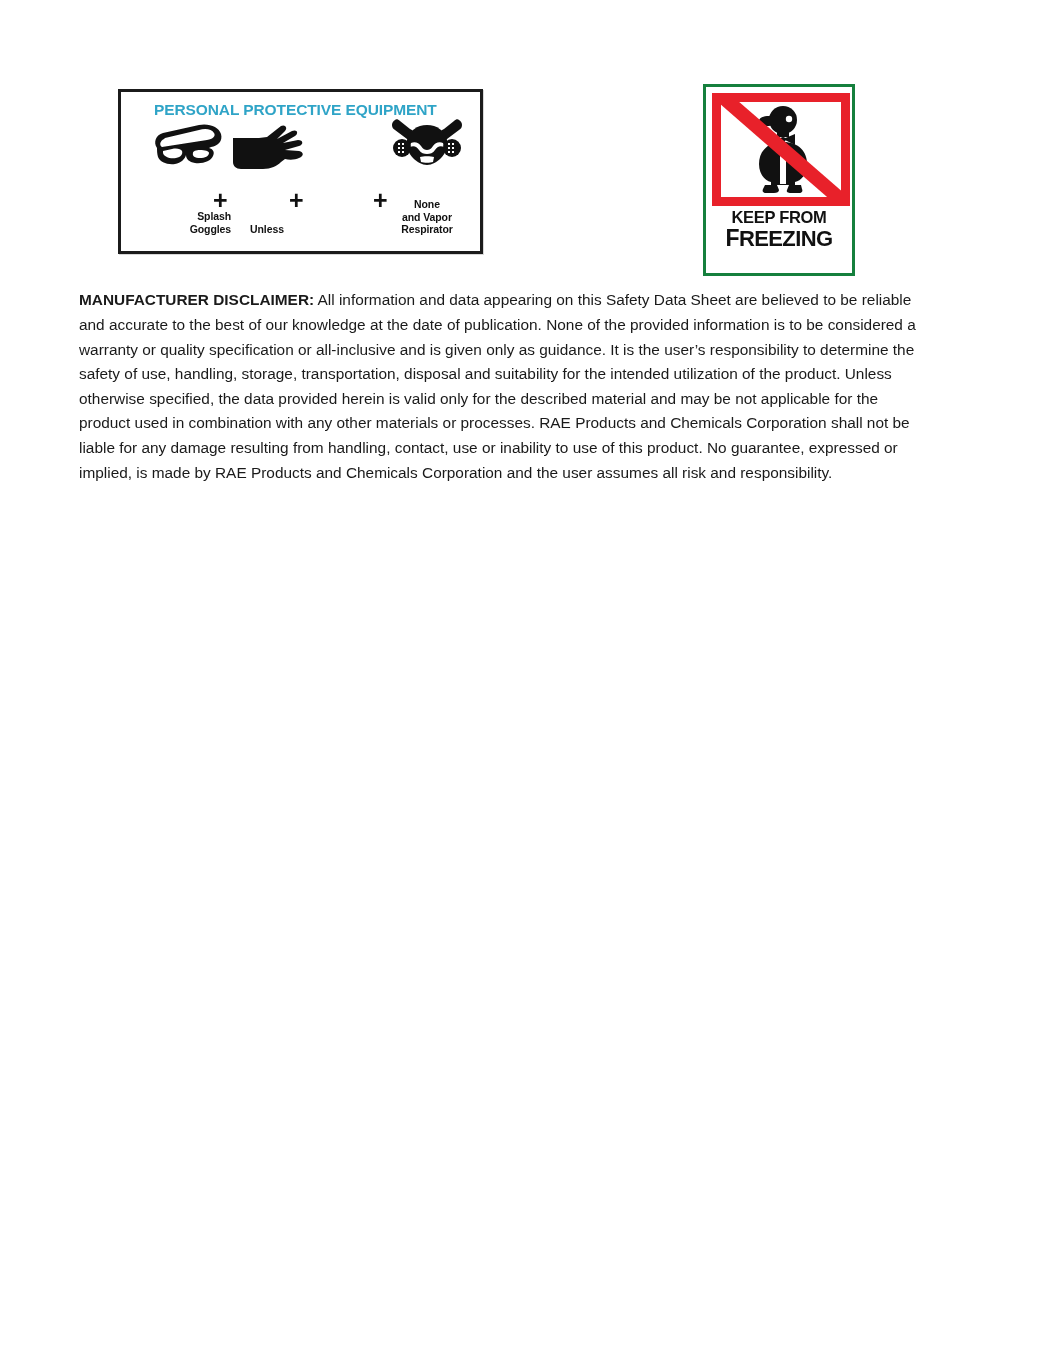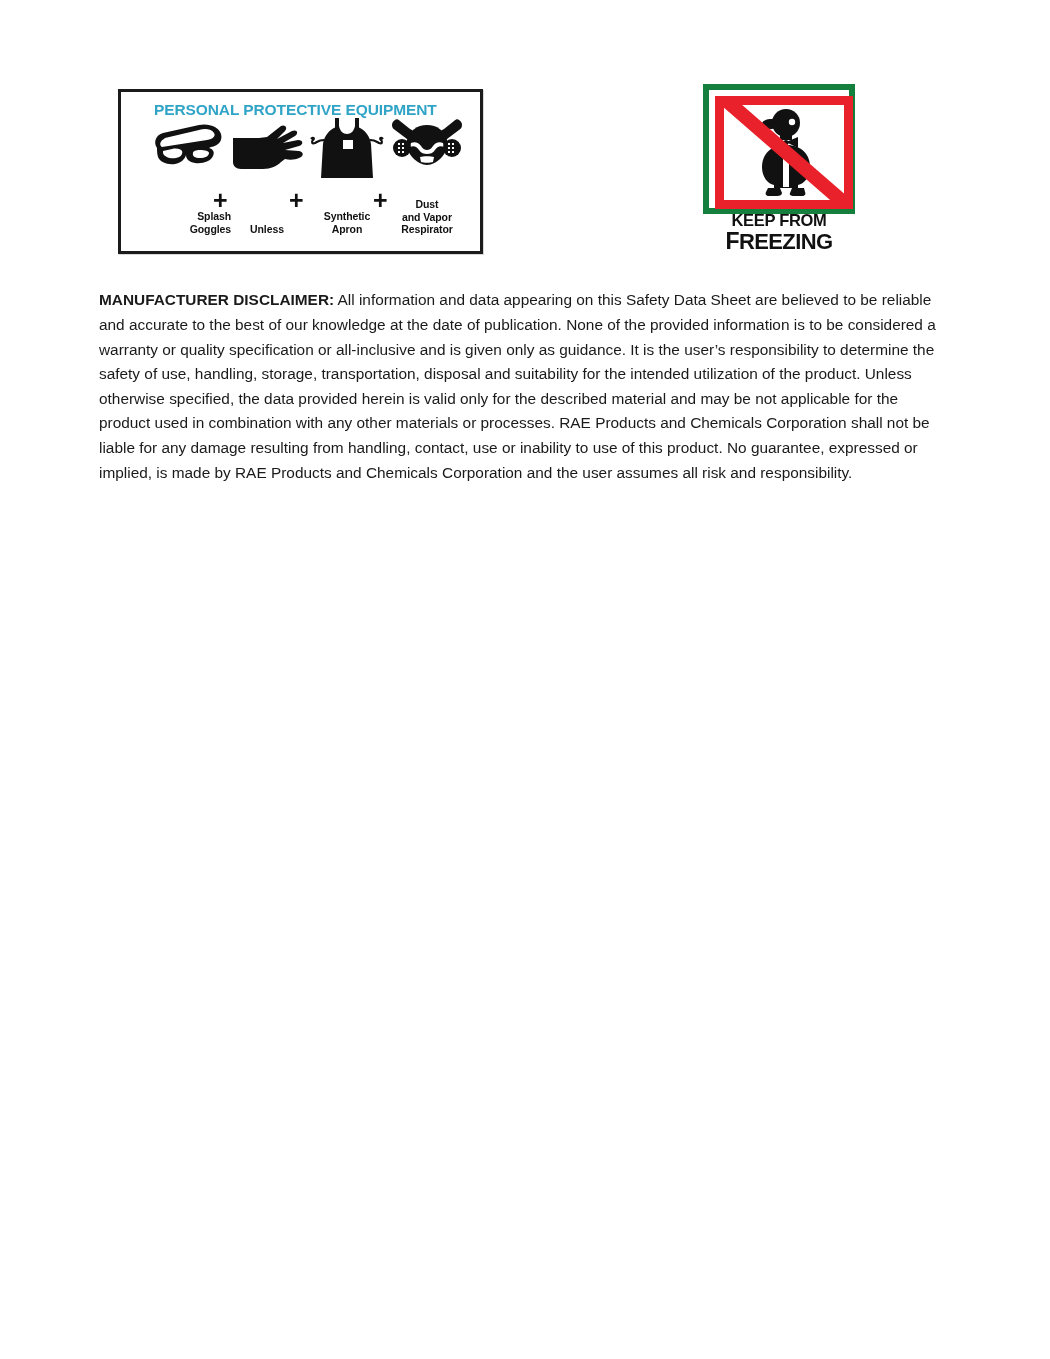--- a/index.html
+++ b/index.html
@@ -82,23 +82,23 @@
   #plus-1 { left: 92px;  top: 96px; }
   #plus-2 { left: 168px; top: 96px; }
   #plus-3 { left: 252px; top: 96px; }
 
   
   #freeze-sign {
     position: absolute;
     left: 703px;
     top: 84px;
     width: 152px;
-    height: 130px;
-    background: #ffffff;
-    border: 6px solid #15803d;
+    height: 192px;
+    background: #ffffff;
+    border: 3px solid #15803d;
     box-sizing: border-box;
   }
   #freeze-box {
     position: absolute;
     left: 6px;
     top: 6px;
     width: 138px;
     height: 113px;
     border: 9px solid #e8212a;
     box-sizing: border-box;
@@ -138,21 +138,20 @@
   #disclaimer {
     position: absolute;
     left: 79px;
     top: 273px;
     width: 852px;
     font-size: 15.4px;
     line-height: 24.6px;
     color: #1a1a1a;
     text-align: left;
     font-family: "Liberation Sans", sans-serif;
-    margin-left: 20px;
   }
   #disclaimer-heading {
     font-weight: bold;
   }
 </style>
 </head>
 <body>
 
 <div id="ppe-sign">
   <div id="ppe-inner"></div>
@@ -170,32 +169,20 @@
 Goggles</div>
   </div>
 
   <div class="ppe-icon-wrap" id="slot-gloves">
     <svg class="icon-svg" width="76" height="50" viewBox="0 0 76 50">
       <path fill="#111111" d="M4 16 L4 40 C4 44 7 47 12 47 L34 47 C42 47 48 44 52 40 L56 37 C60 38 66 38 70 36 C75 34 75 30 70 29 L56 28 L70 24 C75 22 74 18 69 18 L54 21 L66 14 C70 11 68 7 63 9 L48 17 L56 9 C59 6 56 2 52 4 L38 15 L30 16 L4 16 Z"></path>
     </svg>
     <div class="ppe-label">Unless</div>
   </div>
 
-  <div class="ppe-icon-wrap" id="slot-apron">
-    <svg class="icon-svg" width="76" height="66" viewBox="0 0 76 66">
-      <path fill="#111111" d="M26 2 L26 12 L30 12 L30 2 Z"></path>
-      <path fill="#111111" d="M46 2 L46 12 L50 12 L50 2 Z"></path>
-      <path fill="#111111" d="M27 11 C20 14 15 20 14 28 L12 62 L64 62 L62 28 C61 20 56 14 49 11 L46 10 C45 15 42 18 38 18 C34 18 31 15 30 10 Z"></path>
-      <rect fill="#ffffff" x="34" y="24" width="10" height="9"></rect>
-      <path fill="none" stroke="#111111" stroke-width="2.2" d="M15 24 C10 24 8 26 6 27 C3 28 2 26 4 24 C6 22 4 21 2 23"></path>
-      <path fill="none" stroke="#111111" stroke-width="2.2" d="M61 24 C66 24 68 26 70 27 C73 28 74 26 72 24 C70 22 72 21 74 23"></path>
-    </svg>
-    <div class="ppe-label">Synthetic
-Apron</div>
-  </div>
 
   <div class="ppe-icon-wrap" id="slot-resp">
     <svg class="icon-svg" width="76" height="56" viewBox="0 0 76 56">
       <path fill="#111111" d="M6 4 C2 6 2 12 6 14 L18 23 C22 26 26 26 27 22 C28 18 25 15 21 13 L11 5 C9 3 7 3 6 4 Z"></path>
       <path fill="#111111" d="M70 4 C74 6 74 12 70 14 L58 23 C54 26 50 26 49 22 C48 18 51 15 55 13 L65 5 C67 3 69 3 70 4 Z"></path>
       <path fill="#111111" d="M38 9 C28 9 20 15 18 24 C17 30 19 37 24 42 C28 46 33 49 38 49 C43 49 48 46 52 42 C57 37 59 30 58 24 C56 15 48 9 38 9 Z"></path>
       <path fill="#ffffff" d="M22 27 C26 25 30 27 32 30 C34 33 36 34 38 34 C40 34 42 33 44 30 C46 27 50 25 54 27 L55 31 C51 29 48 31 46 34 C44 37 41 38 38 38 C35 38 32 37 30 34 C28 31 25 29 21 31 Z"></path>
       <path fill="#ffffff" d="M31 41 C34 40 42 40 45 41 L44 46 C41 47 35 47 32 46 Z"></path>
       <circle fill="#111111" cx="13" cy="32" r="9"></circle>
       <circle fill="#111111" cx="63" cy="32" r="9"></circle>
@@ -207,21 +194,21 @@
         <rect x="9" y="35" width="2" height="2"></rect>
           <rect x="13" y="35" width="2" height="2"></rect>
         <rect x="59" y="27" width="2" height="2"></rect>
           <rect x="63" y="27" width="2" height="2"></rect>
         <rect x="59" y="31" width="2" height="2"></rect>
           <rect x="63" y="31" width="2" height="2"></rect>
         <rect x="59" y="35" width="2" height="2"></rect>
           <rect x="63" y="35" width="2" height="2"></rect>
       </g>
     </svg>
-    <div class="ppe-label">Dust
+    <div class="ppe-label">None
 and Vapor
 Respirator</div>
   </div>
 
   <div class="plus" id="plus-1">+</div>
   <div class="plus" id="plus-2">+</div>
   <div class="plus" id="plus-3">+</div>
 </div>
 
 <div id="freeze-sign">

